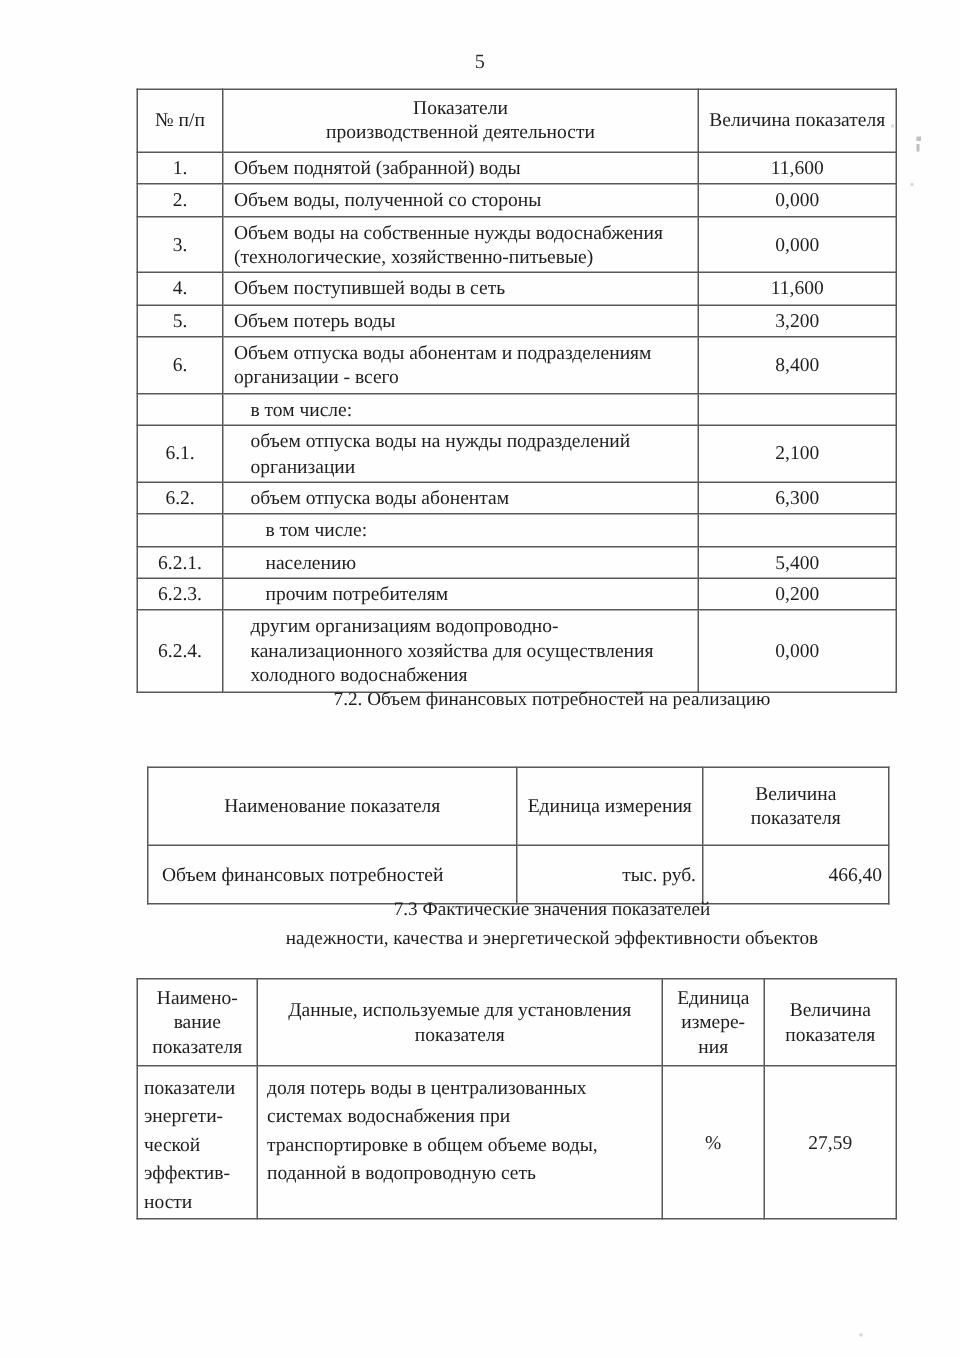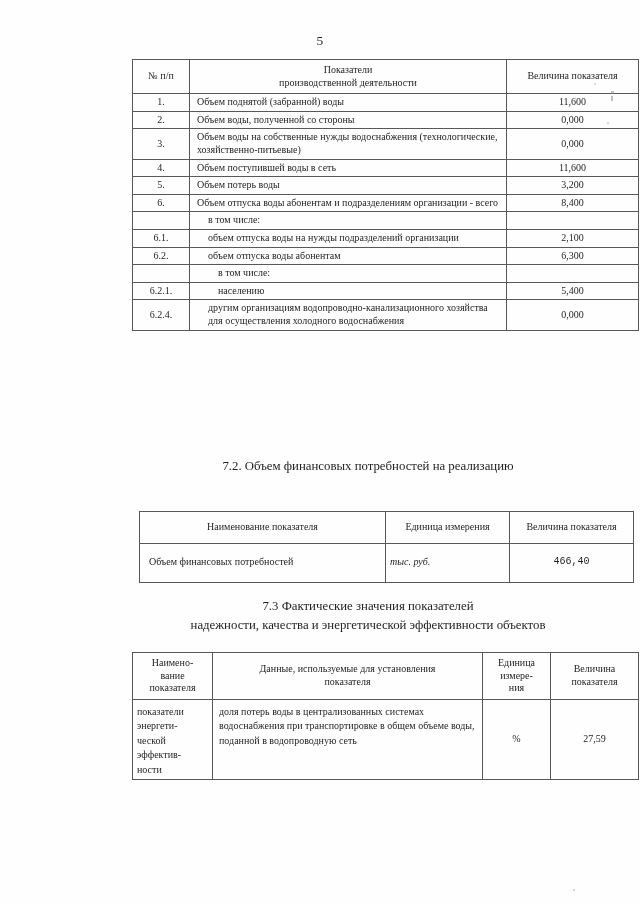--- a/index.html
+++ b/index.html
@@ -33,24 +33,23 @@
     font-size: 13.5px;
     letter-spacing: 0.3px;
     color: #2b2b2b;
   }
 
   
   table.doc-table {
     position: absolute;
     border-collapse: collapse;
     table-layout: fixed;
-    font-size: 10px;
+    font-size: 13px;
     line-height: 1.26;
     color: #1e1e1e;
-    margin-left: 41px;
   }
   table.doc-table td, table.doc-table th {
     border: 1px solid #585858;
     padding: 2px 4px;
     vertical-align: middle;
     font-weight: normal;
   }
 
   
   #table-production {
@@ -88,22 +87,22 @@
   #table-financial {
     left: 98px;
     top: 511px;
     width: 494px;
   }
   #table-financial col.c-name { width: 246px; }
   #table-financial col.c-unit { width: 124px; }
   #table-financial col.c-val  { width: 124px; }
   #table-financial th.hdr { text-align: center; padding: 9px 4px; }
   #table-financial td.name { text-align: left; padding-left: 9px; height: 34px; }
-  #table-financial td.unit { text-align: left; font-style: italic; }
-  #table-financial td.val  { text-align: center; font-family: Liberation Mono, monospace; }
+  #table-financial td.unit { text-align: right; }
+  #table-financial td.val  { text-align: right; }
 
   
   #table-actual {
     left: 91px;
     top: 652px;
     width: 506px;
   }
   #table-actual col.c-name { width: 80px; }
   #table-actual col.c-data { width: 270px; }
   #table-actual col.c-unit { width: 68px; }
@@ -209,20 +208,25 @@
         </tr>
         <tr>
           <td class="num"></td>
           <td class="name indent2">в том числе:</td>
           <td class="val"></td>
         </tr>
         <tr>
           <td class="num">6.2.1.</td>
           <td class="name indent2">населению</td>
           <td class="val">5,400</td>
+        </tr>
+        <tr>
+          <td class="num">6.2.3.</td>
+          <td class="name indent2">прочим потребителям</td>
+          <td class="val">0,200</td>
         </tr>
         <tr>
           <td class="num">6.2.4.</td>
           <td class="name indent1">другим организациям водопроводно-канализационного хозяйства для осуществления холодного водоснабжения</td>
           <td class="val">0,000</td>
         </tr>
       </tbody>
   </table>
 
   <div class="heading" id="heading-financial">

